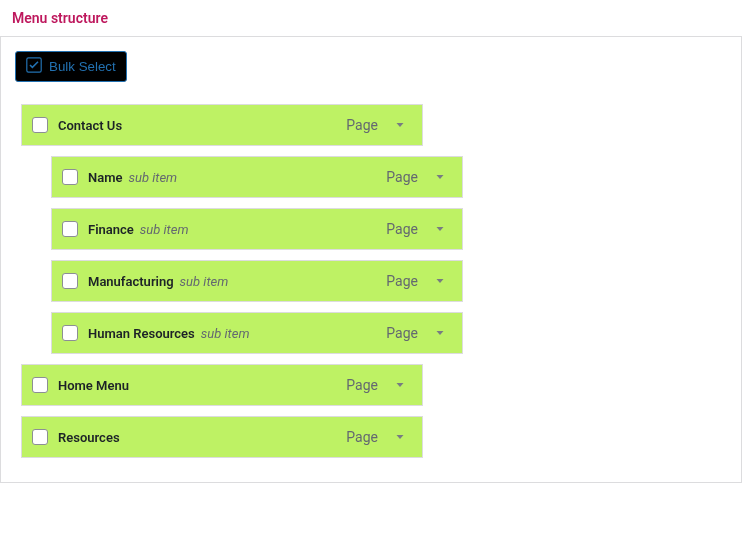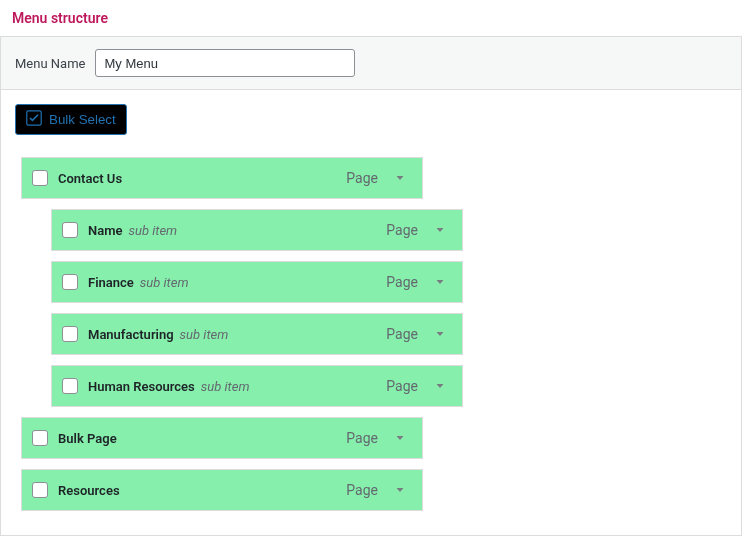--- a/index.html
+++ b/index.html
@@ -9,38 +9,34 @@
     .name-row { display: flex; align-items: center; gap: 10px; padding: 12px 14px; border-bottom: 1px solid #dcdcde; background: #f6f7f7; }
     .name-label { font-size: 13px; color: #3c434a; }
     .name-input { width: 260px; height: 28px; padding: 3px 8px; border: 1px solid #8c8f94; border-radius: 3px; font-size: 13px; background: #fff; color:#2c3338; }
     .content { padding: 14px; }
     .instructions { font-size: 13px; color: #3c434a; margin-bottom: 12px; }
     .bulk { display: inline-flex; align-items: center; gap: 7px; border: 1px solid #2271b1; border-radius: 3px; padding: 5px 10px; color: #2271b1; background:#000000; cursor: pointer; margin-bottom: 22px; }
     .bulk svg { width: 16px; height: 16px; }
     .menu-list { list-style: none; padding-left: 6px; }
     .menu-item { width: 402px; margin-bottom: 10px; }
     .menu-item.sub { margin-left: 30px; width: 412px; }
-    .item-bar { display: flex; align-items: center; height: 42px; padding: 0 10px; border: 1px solid #dcdcde; background: #86efac; cursor: move; }
+    .item-bar { display: flex; align-items: center; height: 42px; padding: 0 10px; border: 1px solid #dcdcde; background: #bef264; cursor: move; }
     .item-bar .cb { width: 16px; height: 16px; border: 1px solid #8c8f94; border-radius: 3px; background: #fff; cursor: pointer; flex: none; }
     .item-title { margin-left: 10px; font-weight: 600; color: #1d2327; font-size: 13px; }
     .sub-label { font-weight: 400; font-style: italic; color: #646970; margin-left: 6px; text-align: right; }
     .spacer { flex: 1; }
     .type { color: #646970; font-size: 14px; margin-right: 10px; }
     .expand { width: 24px; height: 24px; display: flex; align-items: center; justify-content: center; cursor: pointer; color:#787c82; }
     .expand svg { width: 14px; height: 14px; fill: #787c82; }
   </style>
 </head>
 <body>
 
 <h2 class="panel-title">Menu structure</h2>
 <div class="panel-body">
-  <div class="name-row">
-    <label class="name-label">Menu Name</label>
-    <input class="name-input" type="text" value="My Menu" style="">
-  </div>
   <div class="content">
     <button class="bulk">
       <span>
         <svg viewBox="0 0 20 20">
             <rect x="1" y="1" width="18" height="18" rx="2" fill="none" stroke="#2271b1" stroke-width="1.5"></rect>
             <path d="M5 10 l3 3 l7 -7" fill="none" stroke="#2271b1" stroke-width="2"></path>
           </svg>
       </span>
       <span>Bulk Select</span>
     </button>
@@ -111,21 +107,21 @@
       <span class="expand">
               <svg viewBox="0 0 20 20">
                 <path d="M5 7 l5 6 l5 -6 z"></path>
               </svg>
             </span>
     </div>
         </li>
         <li class="menu-item">
     <div class="item-bar">
       <span class="cb"></span>
-      <span class="item-title">Bulk Page</span>
+      <span class="item-title">Home Menu</span>
 
       <span class="spacer"></span>
       <span class="type">Page</span>
       <span class="expand">
               <svg viewBox="0 0 20 20">
                 <path d="M5 7 l5 6 l5 -6 z"></path>
               </svg>
             </span>
     </div>
         </li>

